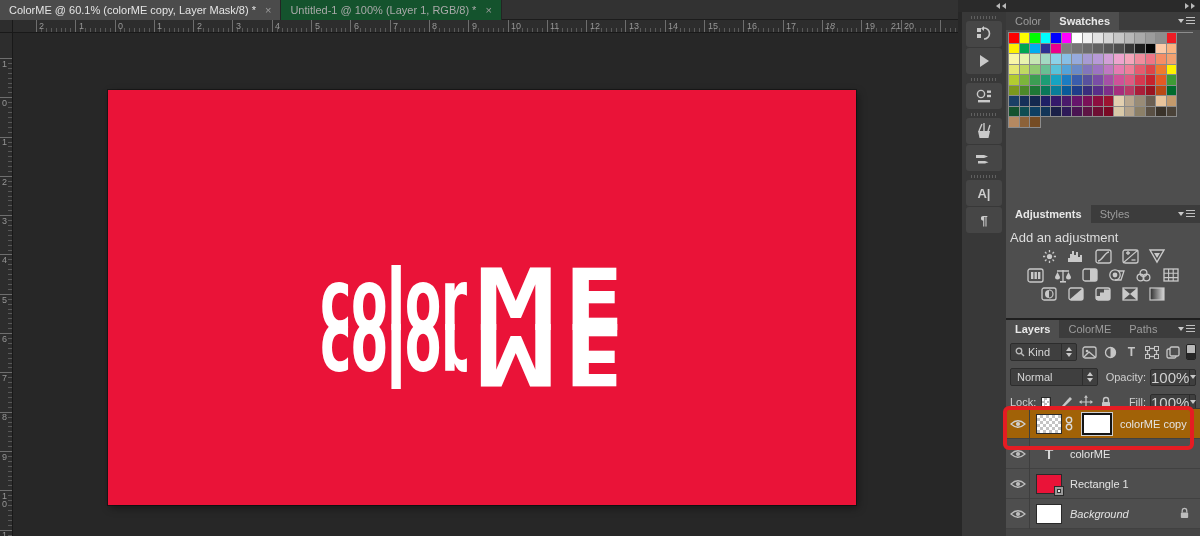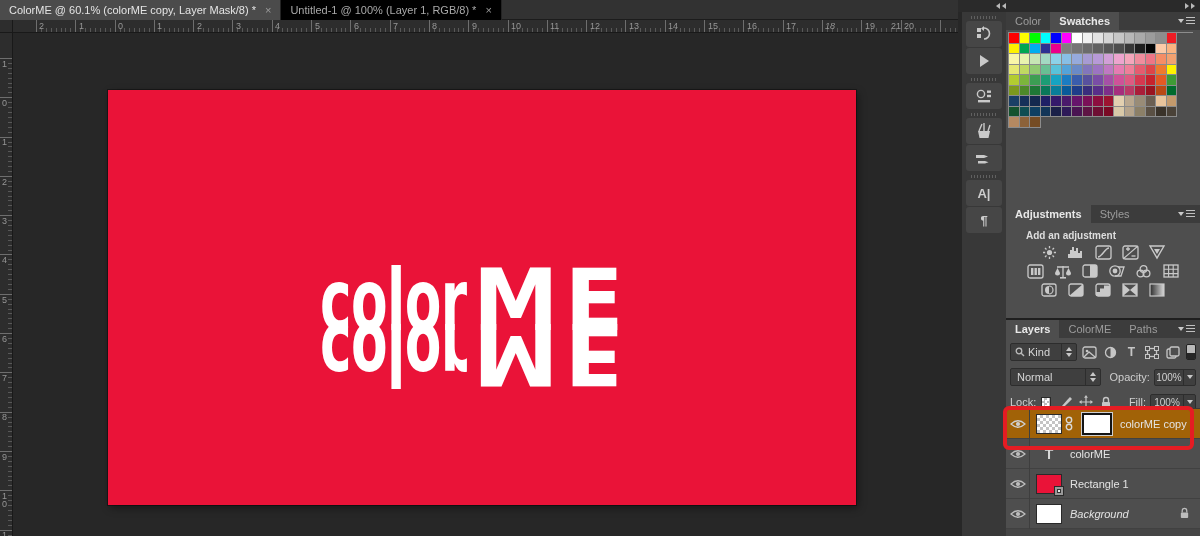--- a/index.html
+++ b/index.html
@@ -5,21 +5,21 @@
   *{margin:0;padding:0;box-sizing:border-box}
   html,body{width:1200px;height:536px;overflow:hidden;background:#272727;
     font-family:"Liberation Sans",sans-serif;color:#d6d6d6;-webkit-font-smoothing:antialiased}
   .abs{position:absolute}
 
   
   #tabbar{left:0;top:0;width:958px;height:20px;background:#323232;border-bottom:1px solid #1c1c1c;display:flex}
   .dtab{height:20px;display:flex;align-items:center;padding:0 9px;font-size:11px;
     border-right:1px solid #242424;white-space:nowrap;cursor:pointer}
   .dtab.active{background:#4b4b4b;color:#e4e4e4}
-  .dtab.inactive{background:#000000;color:#a9a9a9}
+  .dtab.inactive{background:#14532d;color:#a9a9a9}
   .dtab .close{margin-left:9px;color:#9b9b9b;font-size:11px}
 
   
   #corner{left:0;top:20px;width:13px;height:13px;background:#2d2d2d;border-right:1px solid #191919;border-bottom:1px solid #191919}
   #hruler{left:13px;top:20px;width:945px;height:13px;background:#2d2d2d;border-bottom:1px solid #191919;
     background-image:
       repeating-linear-gradient(to right,#6e6e6e 0 1px,transparent 1px 39.3px),
       repeating-linear-gradient(to right,#585858 0 1px,transparent 1px 4.9125px);
     background-size:100% 100%,100% 4px;
     background-position:23.4px 0,23.4px bottom;background-repeat:no-repeat}
@@ -68,21 +68,21 @@
   .mlines{width:9px;height:7px;background:repeating-linear-gradient(#c0c0c0 0 1px,transparent 1px 3px)}
   .tu{width:0;height:0;border-left:3px solid transparent;border-right:3px solid transparent;border-bottom:4px solid #c8c8c8}
   .td{width:0;height:0;border-left:3px solid transparent;border-right:3px solid transparent;border-top:4px solid #c8c8c8}
 
   
   #swatch-grid{margin:2px 0 0 2px;width:185px;border-top:1px solid #8c8c8c;border-left:1px solid #8c8c8c}
   .srow{display:flex}
   .sw{width:10.5px;height:10.5px;border-right:1px solid #8c8c8c;border-bottom:1px solid #8c8c8c;cursor:pointer}
 
   
-  .adj-heading{font-size:10px;font-weight:700;color:#dedede;margin:7px 0 3px 20px}
+  .adj-heading{font-size:13px;font-weight:400;color:#dedede;margin:7px 0 3px 4px}
   .arow{display:flex;justify-content:center;gap:7px;margin:3px 0}
   .atile{width:20px;height:16px;display:flex;align-items:center;justify-content:center;cursor:pointer}
   .atile svg{display:block}
 
   
   .lrow{display:flex;align-items:center;font-size:11px;color:#d0d0d0}
   #filter-row{margin:4px 4px 0;height:20px;gap:5px}
   .combo{background:#3f3f3f;border:1px solid #2d2d2d;border-radius:2px;height:18px;display:flex;align-items:center;color:#d6d6d6}
   #kind-combo{width:72px;padding-left:4px}
   #kind-combo .label{flex:1;padding-left:3px}
@@ -92,21 +92,21 @@
   #filter-toggle{margin-left:auto;width:11px;height:16px;border:1px solid #222;border-radius:2px;overflow:hidden;cursor:pointer}
   #filter-toggle .top{height:8px;background:#b9b9b9}
   #filter-toggle .bot{height:8px;background:#262626}
   #blend-row{margin:5px 4px 0;height:20px}
   #blend-combo{width:100px}
   #blend-combo .label{flex:1;padding-left:6px}
   .rlabel{font-size:11px;color:#cfcfcf}
   #opacity-label{margin-left:8px}
   .valbox{background:#3f3f3f;border:1px solid #2d2d2d;border-radius:2px;height:17px;width:46px;
     display:flex;align-items:center;margin-left:4px}
-  .valbox .v{flex:1;text-align:center;font-size:10px}
+  .valbox .v{flex:1;text-align:center;font-size:15px}
   .valbox .dbtn{width:12px;height:100%;border-left:1px solid #2d2d2d;display:flex;align-items:center;justify-content:center}
   #lock-row{margin:6px 4px 0;height:18px}
   #lock-row .licon{width:16px;height:14px;display:flex;align-items:center;justify-content:center;margin:0 2px;cursor:pointer}
   .checker-sm{width:10px;height:10px;background:repeating-conic-gradient(#bdbdbd 0 25%,#fff 0 50%) 0 0/5px 5px;border:1px solid #2a2a2a}
   #fill-label{margin-left:auto}
   #layer-list{position:absolute;left:0;top:88px;width:194px;bottom:0;background:#454545;border-top:1px solid #3a3a3a}
   .layer-row{position:relative;height:30px;display:flex;align-items:center;border-bottom:1px solid #414141;background:#4e4e4e}
   .layer-row.selected{background:#a16207}
   .eye-cell{width:24px;height:30px;display:flex;align-items:center;justify-content:center;border-right:1px solid #3e3e3e;cursor:pointer}
   .thumb{width:26px;height:20px;margin-left:6px;position:relative;flex:none}

